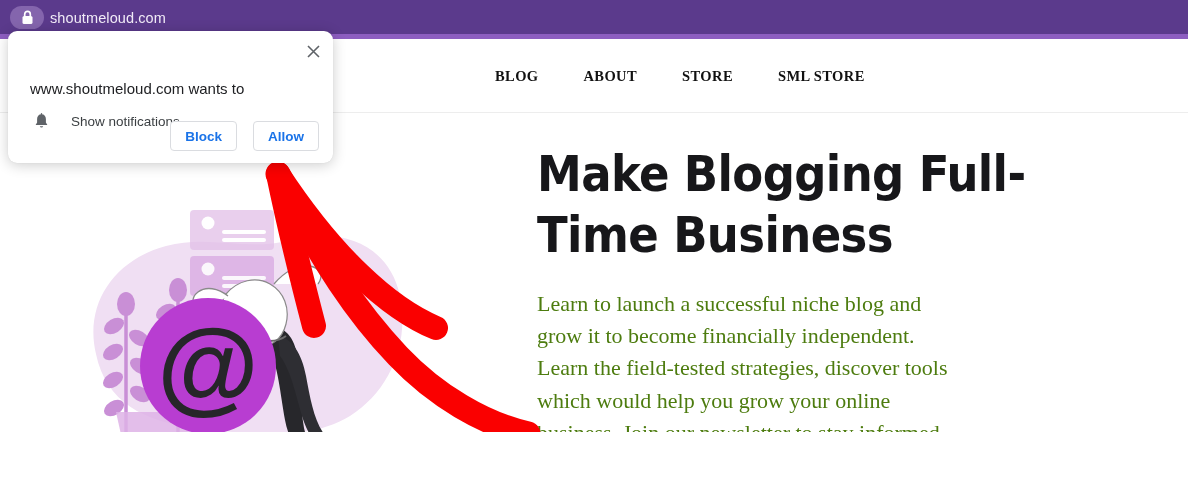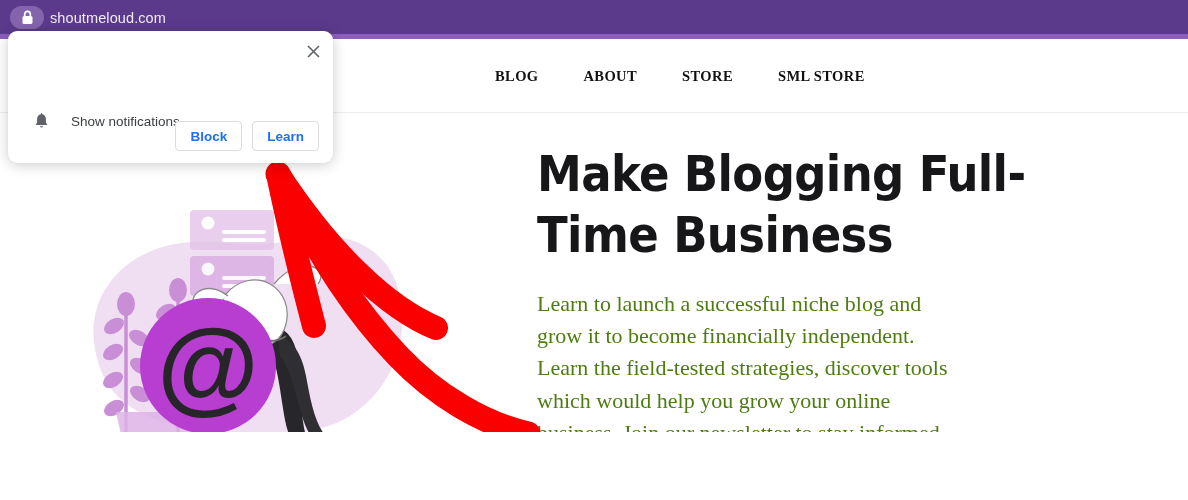--- a/index.html
+++ b/index.html
@@ -194,21 +194,21 @@
     margin-left: 20px;
     font-size: 13.5px;
     color: #3c4043;
     white-space: nowrap;
   }
   .dialog-actions {
     position: absolute;
     right: 14px;
     bottom: 12px;
     display: flex;
-    gap: 10px;
+    gap: 16px;
   }
   .dialog-btn {
     min-width: 64px;
     height: 30px;
     padding: 0 14px;
     background: #ffffff;
     border: 1px solid #dadce0;
     border-radius: 4px;
     color: #1a73e8;
     font-family: "Liberation Sans", sans-serif;
@@ -341,32 +341,33 @@
   </div>
 
   <div class="permission-dialog">
 
     <span class="dialog-close">
       <svg width="13" height="13" viewBox="0 0 13 13">
         <path d="M1 1 L12 12 M12 1 L1 12" stroke="#5f6368" stroke-width="1.6" fill="none"></path>
       </svg>
     </span>
 
+    <div class="dialog-title">www.shoutmeloud.com wants to</div>
 
     <div class="dialog-permission-row">
       <span class="bell-icon">
         <svg width="15" height="17" viewBox="0 0 15 17">
           <path d="M7.5 1.2 C4.6 1.2 3.1 3.3 3.1 6 V9.6 L1.6 12 H13.4 L11.9 9.6 V6
                    C11.9 3.3 10.4 1.2 7.5 1.2 Z" fill="#5f6368"></path>
           <path d="M5.8 13.2 a1.8 1.8 0 0 0 3.4 0 Z" fill="#5f6368"></path>
           <rect x="6.8" y="0" width="1.4" height="2" rx="0.7" fill="#5f6368"></rect>
         </svg>
       </span>
       <span class="permission-label">Show notifications</span>
     </div>
 
     <div class="dialog-actions">
       <button class="dialog-btn">Block</button>
-      <button class="dialog-btn">Learn</button>
+      <button class="dialog-btn">Allow</button>
     </div>
   </div>
 
 </div>
 
 </body></html>

